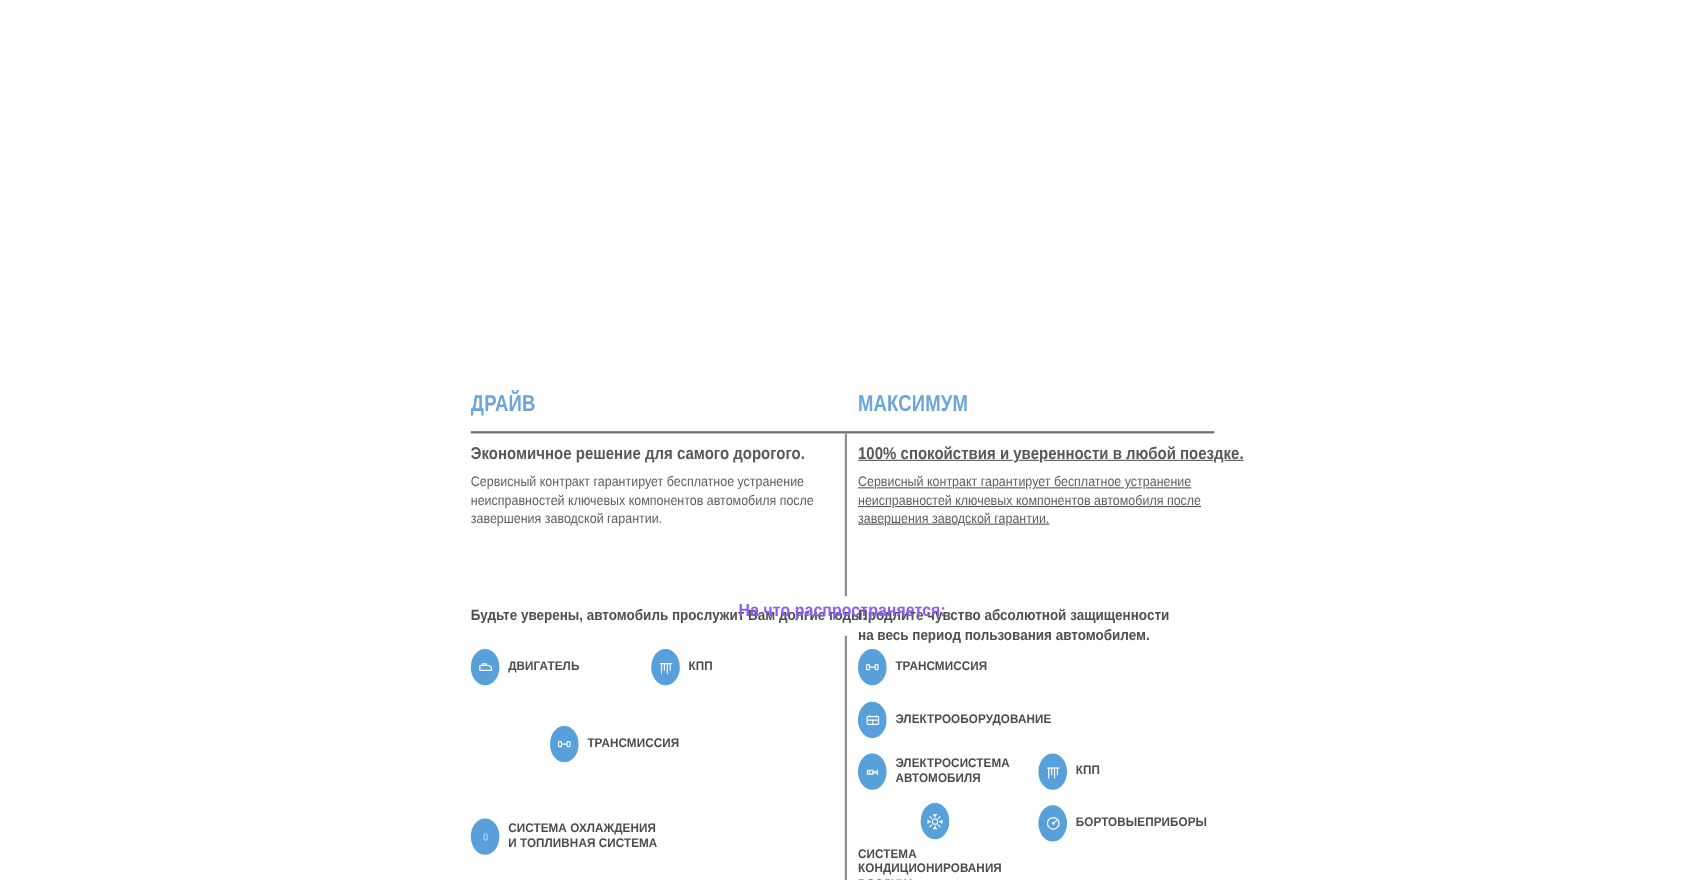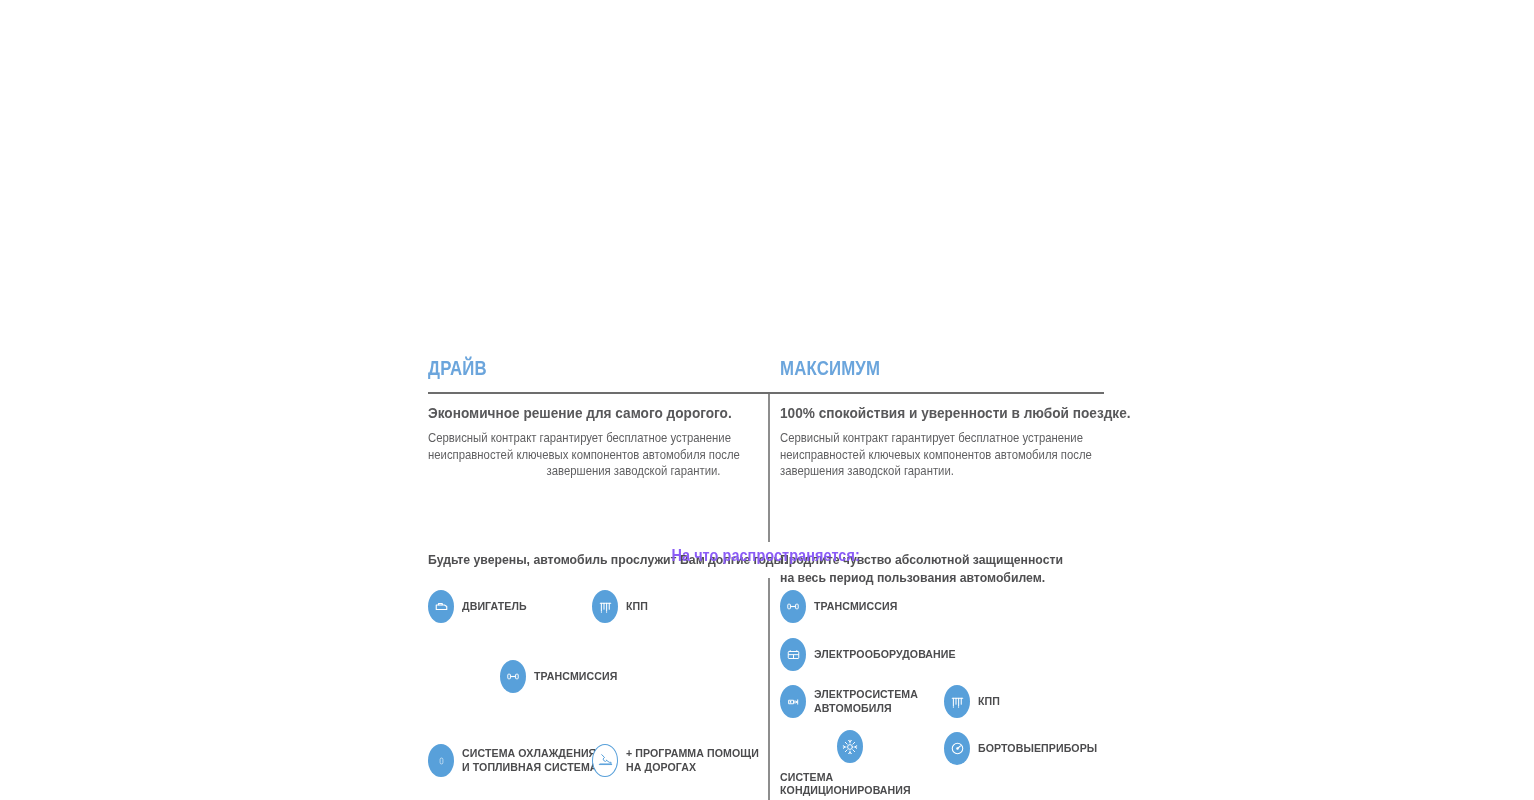--- a/index.html
+++ b/index.html
@@ -74,22 +74,22 @@
     height: 222px;
     background: #8d8d8d;
   }
 
   
   .col {
     position: absolute;
     top: 48px;
     width: 325px;
   }
-  .col.left  { left: 0px; text-align: right; }
-  .col.right { left: 352px; }
+  .col.left  { left: 0px; }
+  .col.right { left: 352px; text-decoration: underline; }
 
   .lead {
     font-size: 15.5px;
     font-weight: bold;
     color: #58585a;
     line-height: 20px;
     margin: 0 0 7px 0;
     transform: scaleX(0.88);
     transform-origin: left top;
     white-space: nowrap;
@@ -264,37 +264,20 @@
         <span class="badge" style="color: rgb(255, 255, 255);">
           <svg viewBox="0 0 20 20" width="7" height="18">
             <g fill="none" stroke="currentColor" stroke-width="1.6">
               <rect x="6" y="1.5" width="8" height="17" rx="4"></rect>
             </g>
           </svg>
         </span>
         <span class="feat-label">
           <span>СИСТЕМА ОХЛАЖДЕНИЯ</span>
           <span>И ТОПЛИВНАЯ СИСТЕМА</span>
-        </span>
-      </div>
-    <div class="feat" style="left:164px; top:389px;">
-        <span class="badge outline" style="color: rgb(88, 160, 218);">
-          <svg viewBox="0 0 22 20" width="17" height="15">
-            <g fill="none" stroke="currentColor" stroke-width="1.3" stroke-linejoin="round">
-              <path d="M7 3.2l3 3.2"></path>
-              <path d="M5.6 1.8l2.2 2.3"></path>
-              <path d="M9.2 6.2a2.6 2.6 0 1 0 3.6 3.6"></path>
-              <path d="M11.6 9.2l4.4 3.2h2.4v2.2H3.2"></path>
-              <path d="M2.2 15.4h17.6"></path>
-            </g>
-          </svg>
-        </span>
-        <span class="feat-label">
-          <span>+ ПРОГРАММА ПОМОЩИ</span>
-          <span>НА ДОРОГАХ</span>
         </span>
       </div>
 
     <div class="feat" style="left:352px; top:235px;">
         <span class="badge" style="color: rgb(255, 255, 255);">
           <svg viewBox="0 0 20 20" width="16" height="13">
             <g fill="none" stroke="currentColor" stroke-width="1.5">
               <rect x="2" y="6.5" width="4" height="7" rx="1"></rect>
               <rect x="14" y="6.5" width="4" height="7" rx="1"></rect>
               <path d="M6 10h8" stroke-width="1.8"></path>

